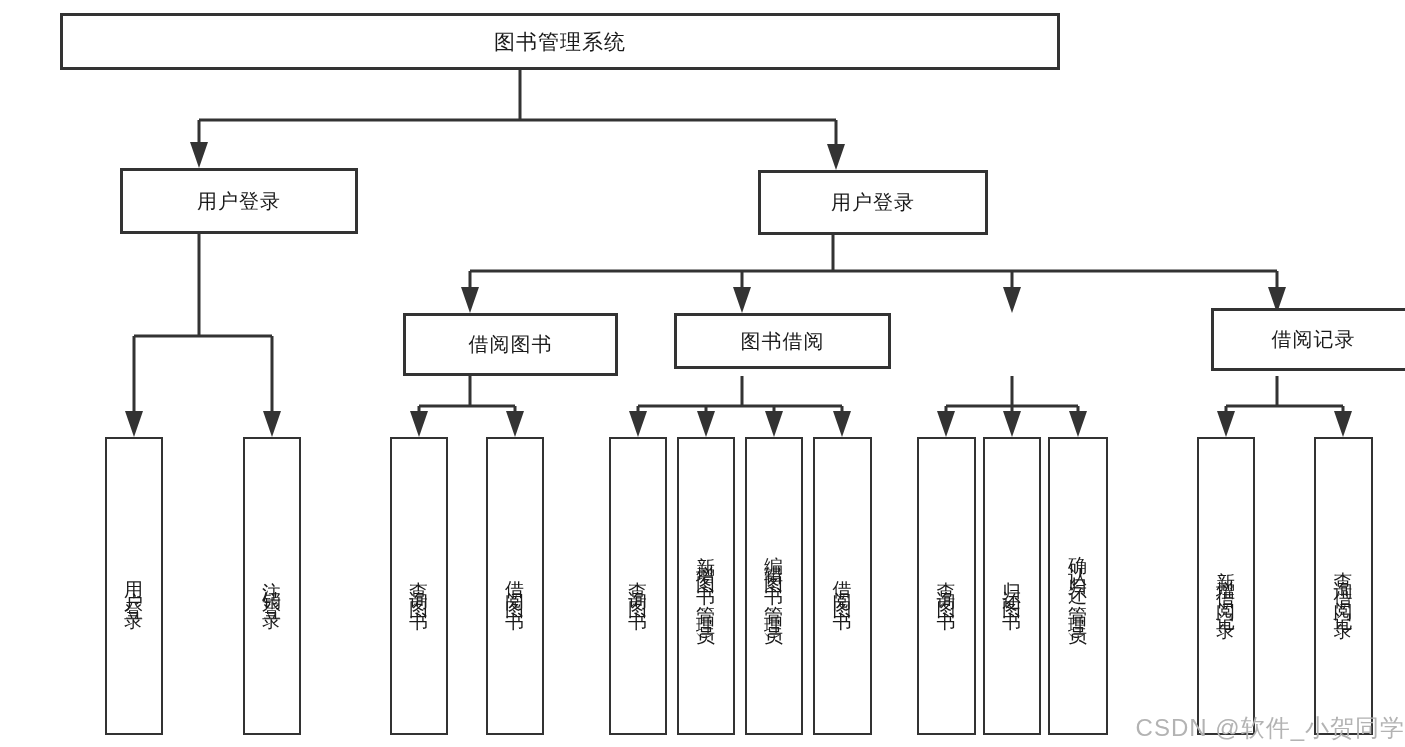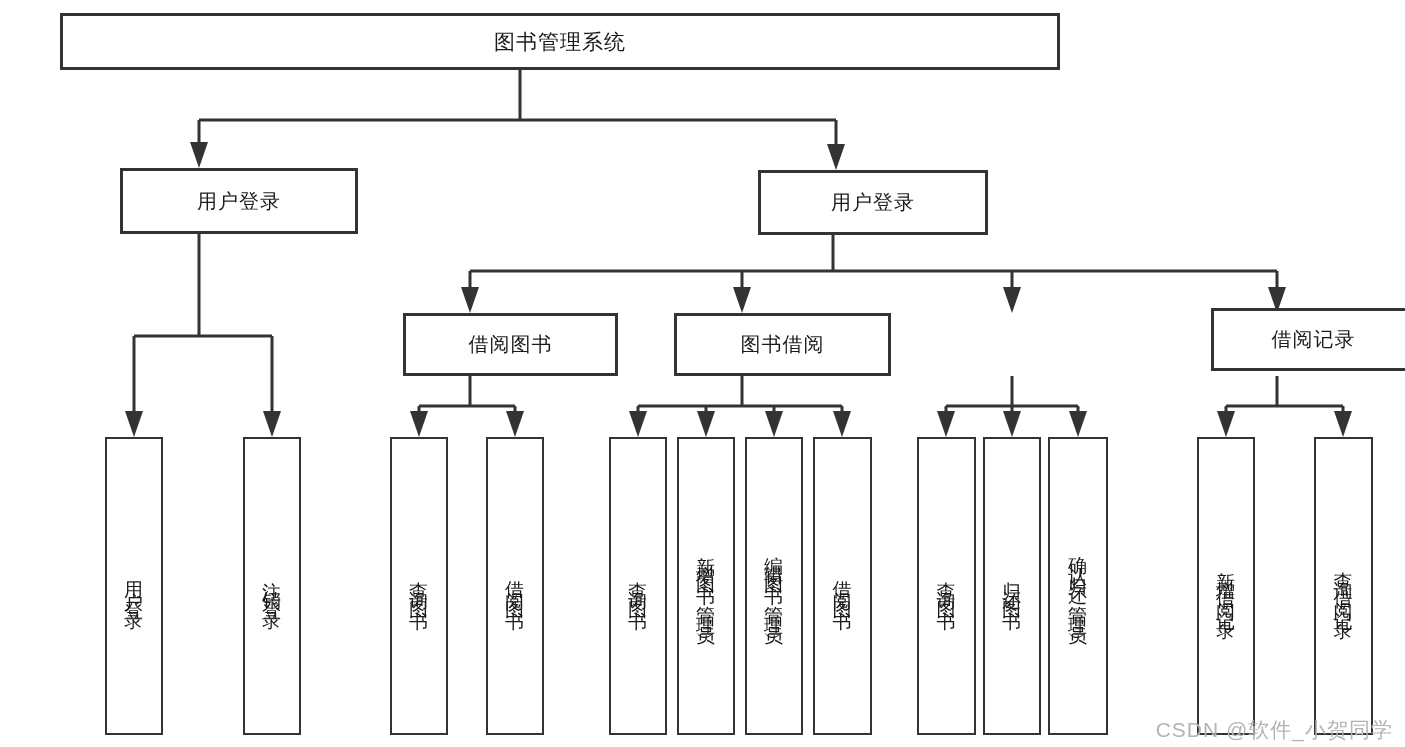--- a/index.html
+++ b/index.html
@@ -25,22 +25,22 @@
   .vlbl{
     writing-mode:vertical-rl;
     text-orientation:mixed;
     font-size:19px;
     letter-spacing:10px;
     line-height:1;
     white-space:nowrap;
   }
   .watermark{
     position:absolute;
-    right:12px;bottom:3px;
-    font-size:21px;
+    right:0;bottom:3px;
+    font-size:24px;
     color:#b3b3b3;
     letter-spacing:1px;
     white-space:nowrap;
   }
 </style>
 </head>
 <body>
 
 <div class="canvas">
 
@@ -101,21 +101,21 @@
   <div class="box hbox" style="left:80px;top:168px;width:238px;height:66px">
     <span>用户登录</span>
   </div>
   <div class="box hbox" style="left:718px;top:170px;width:230px;height:65px">
     <span>用户登录</span>
   </div>
 
   <div class="box hbox" style="left:363px;top:313px;width:215px;height:63px">
     <span>借阅图书</span>
   </div>
-  <div class="box hbox" style="left:634px;top:313px;width:217px;height:63px">
+  <div class="box hbox" style="left:634px;top:313px;width:217px;height:56px">
     <span>图书借阅</span>
   </div>
   <div class="box hbox" style="left:1171px;top:308px;width:205px;height:63px">
     <span>借阅记录</span>
   </div>
 
   <div class="box leaf" style="left:105px;top:437px;width:58px;height:298px">
     <span class="vlbl">用户登录</span>
   </div>
   <div class="box leaf" style="left:243px;top:437px;width:58px;height:298px">

